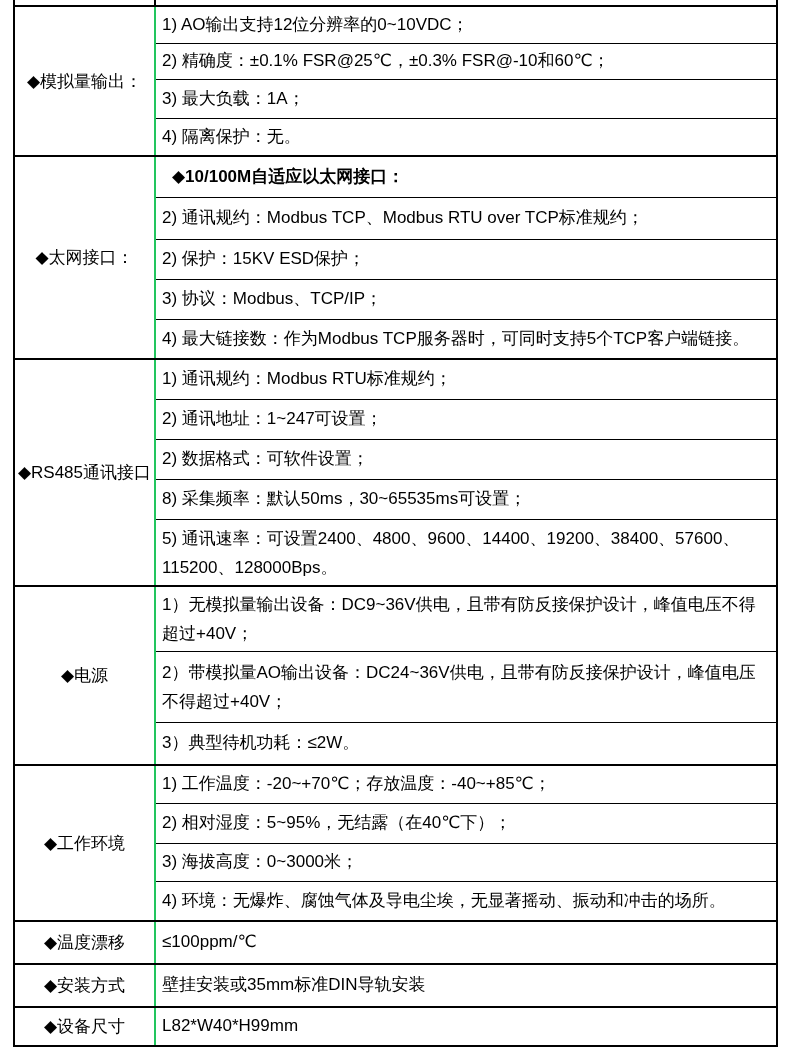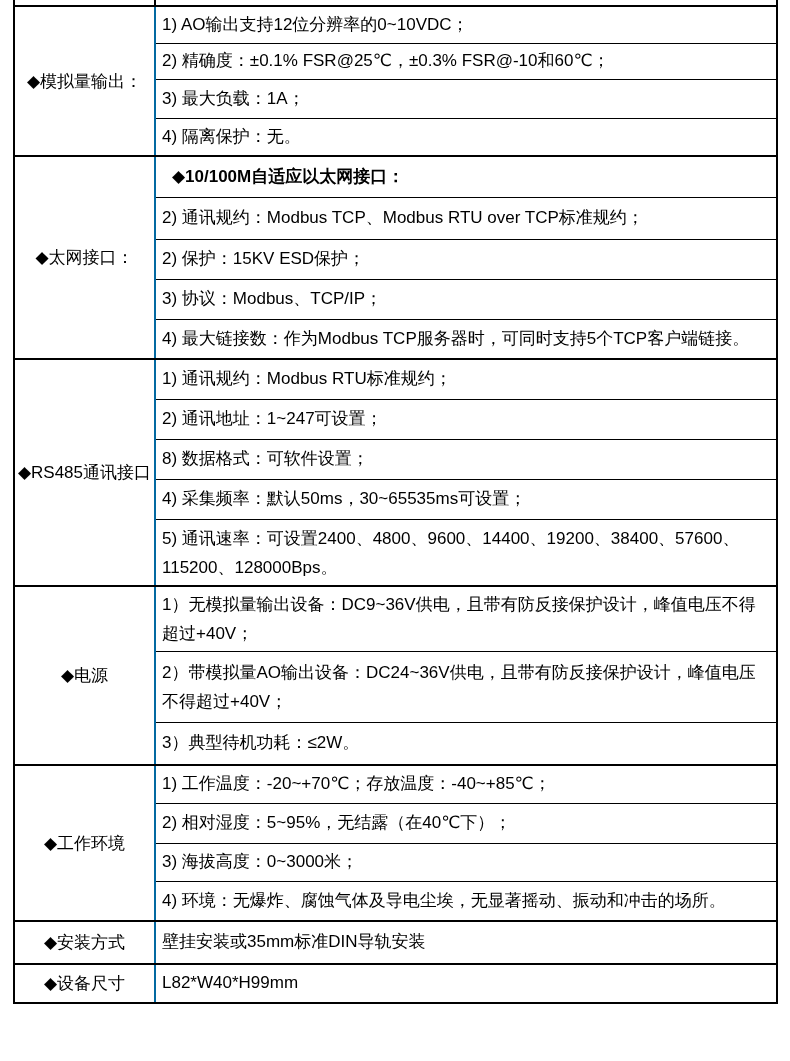--- a/index.html
+++ b/index.html
@@ -29,21 +29,21 @@
   .spec-table {
     width: 765px;
     border: 2px solid #000;
     background: #fff;
   }
   .sec { display: flex; border-bottom: 2px solid #000; }
   .sec:last-child { border-bottom: none; }
 
   .label-cell {
     flex: 0 0 141px; width: 141px;
-    border-right: 2px solid #0369a1;
+    border-right: 2px solid #22c55e;
     display: flex; align-items: center; justify-content: center;
     text-align: center;
     font-size: 17px;
     white-space: nowrap;
     padding: 0 1px;
     overflow: visible;
   }
   .rows-cell { flex: 1 1 auto; display: flex; flex-direction: column; min-width: 0; }
 
   .spec-row {
@@ -92,22 +92,22 @@
           <div class="spec-row h40">3) 协议：Modbus、TCP/IP；</div>
           <div class="spec-row h38">4) 最大链接数：作为Modbus TCP服务器时，可同时支持5个TCP客户端链接。</div>
         </div>
       </div>
 
       <div class="sec">
         <div class="label-cell">◆RS485通讯接口</div>
         <div class="rows-cell">
           <div class="spec-row h40">1) 通讯规约：Modbus RTU标准规约；</div>
           <div class="spec-row h40">2) 通讯地址：1~247可设置；</div>
-          <div class="spec-row h40">8) 数据格式：可软件设置；</div>
-          <div class="spec-row h40">4) 采集频率：默认50ms，30~65535ms可设置；</div>
+          <div class="spec-row h40">2) 数据格式：可软件设置；</div>
+          <div class="spec-row h40">8) 采集频率：默认50ms，30~65535ms可设置；</div>
           <div class="spec-row h65 multi">5) 通讯速率：可设置2400、4800、9600、14400、19200、38400、57600、115200、128000Bps。</div>
         </div>
       </div>
 
       <div class="sec">
         <div class="label-cell">◆电源</div>
         <div class="rows-cell">
           <div class="spec-row h65 multi">1）无模拟量输出设备：DC9~36V供电，且带有防反接保护设计，峰值电压不得超过+40V；</div>
           <div class="spec-row h71 multi">2）带模拟量AO输出设备：DC24~36V供电，且带有防反接保护设计，峰值电压不得超过+40V；</div>
           <div class="spec-row h41">3）典型待机功耗：≤2W。</div>
@@ -117,20 +117,26 @@
       <div class="sec">
         <div class="label-cell">◆工作环境</div>
         <div class="rows-cell">
           <div class="spec-row h38">1) 工作温度：-20~+70℃；存放温度：-40~+85℃；</div>
           <div class="spec-row h40">2) 相对湿度：5~95%，无结露（在40℃下）；</div>
           <div class="spec-row h38">3) 海拔高度：0~3000米；</div>
           <div class="spec-row h38">4) 环境：无爆炸、腐蚀气体及导电尘埃，无显著摇动、振动和冲击的场所。</div>
         </div>
       </div>
 
+      <div class="sec">
+        <div class="label-cell">◆温度漂移</div>
+        <div class="rows-cell">
+          <div class="spec-row h41">≤100ppm/℃</div>
+        </div>
+      </div>
 
       <div class="sec">
         <div class="label-cell">◆安装方式</div>
         <div class="rows-cell">
           <div class="spec-row h41">壁挂安装或35mm标准DIN导轨安装</div>
         </div>
       </div>
 
       <div class="sec">
         <div class="label-cell">◆设备尺寸</div>

